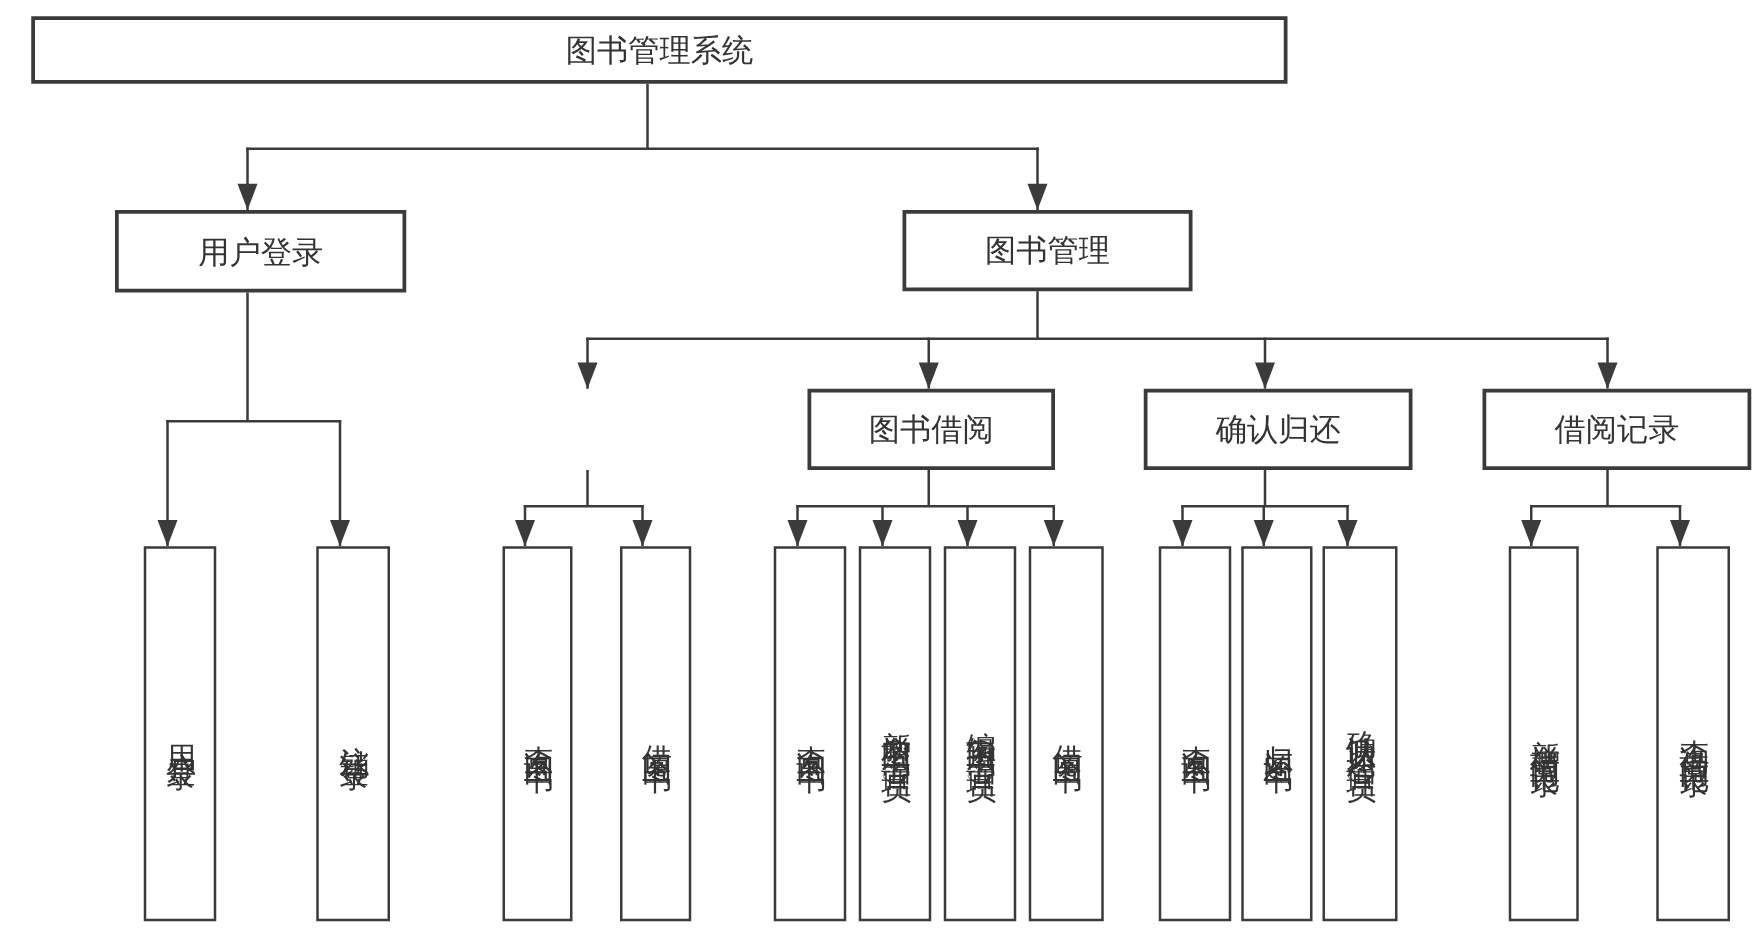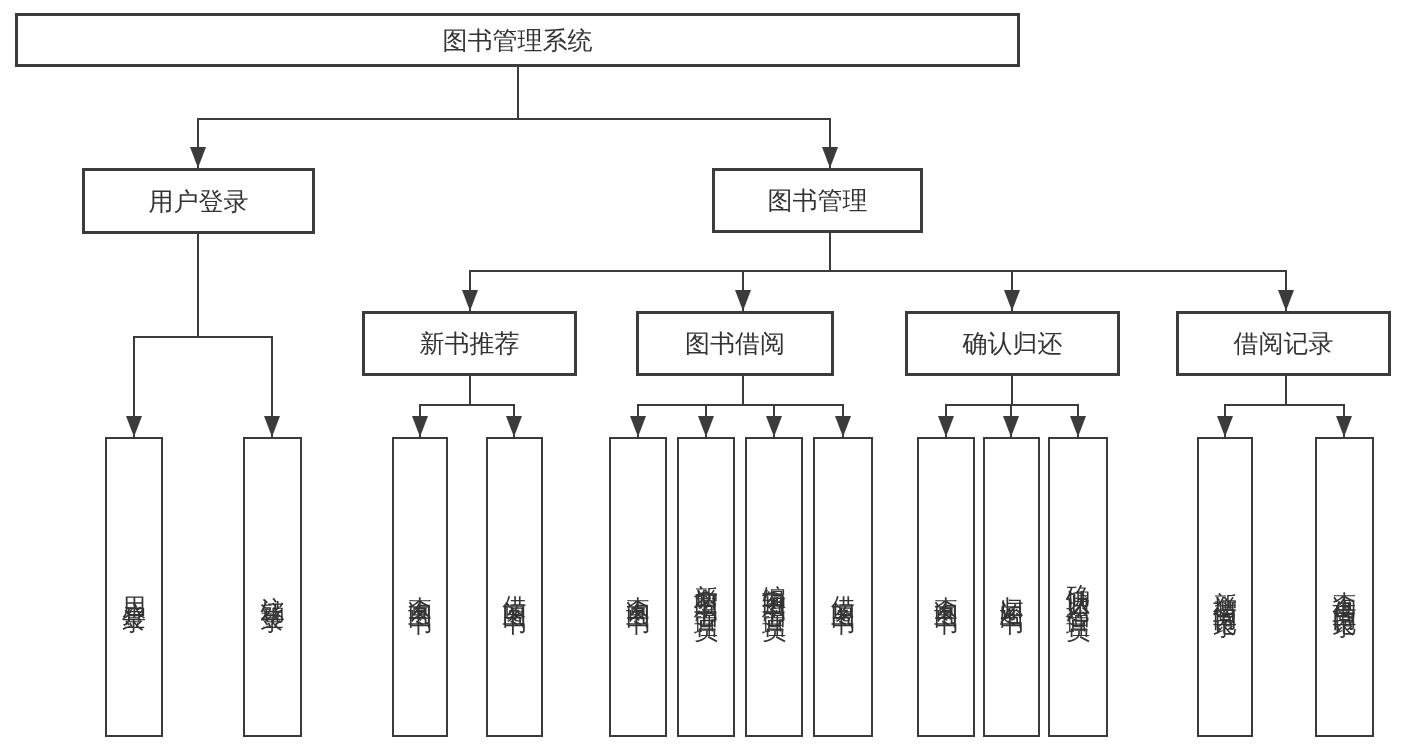--- a/index.html
+++ b/index.html
@@ -20,20 +20,21 @@
     position: absolute;
     box-sizing: border-box;
     background: #ffffff;
     border: 3px solid #3b3b3b;
     display: flex;
     align-items: center;
     justify-content: center;
     font-size: 25px;
     color: #333333;
     white-space: nowrap;
+    margin-left: 10px;
   }
   .leaf {
     border-width: 2px;
   }
   .leaf .vtext {
     writing-mode: vertical-rl;
     text-orientation: mixed;
     font-size: 24px;
     letter-spacing: 5px;
     color: #333333;
@@ -82,21 +83,21 @@
   <div class="vline" style="left:517px; top:67px; height:53px;"></div>
   <div class="hline" style="left:197px; top:118px; width:634px;"></div>
   <div class="vline" style="left:197px; top:118px; height:50px;"></div>
   <div class="arrow" style="left:190px; top:147px;"></div>
   <div class="vline" style="left:829px; top:118px; height:50px;"></div>
   <div class="arrow" style="left:822px; top:147px;"></div>
 
   <div class="nbox" style="left:82px; top:168px; width:233px; height:66px;">
     <span>用户登录</span>
   </div>
-  <div class="nbox" style="left:712px; top:168px; width:211px; height:65px;">
+  <div class="nbox" style="left:712px; top:168px; width:232px; height:65px;">
     <span>图书管理</span>
   </div>
 
   <div class="vline" style="left:197px; top:234px; height:102px;"></div>
   <div class="hline" style="left:133px; top:336px; width:140px;"></div>
   <div class="vline" style="left:133px; top:336px; height:101px;"></div>
   <div class="arrow" style="left:126px; top:416px;"></div>
   <div class="vline" style="left:271px; top:336px; height:101px;"></div>
   <div class="arrow" style="left:264px; top:416px;"></div>
 
@@ -104,23 +105,20 @@
   <div class="hline" style="left:469px; top:270px; width:818px;"></div>
   <div class="vline" style="left:469px; top:270px; height:41px;"></div>
   <div class="arrow" style="left:462px; top:290px;"></div>
   <div class="vline" style="left:742px; top:270px; height:41px;"></div>
   <div class="arrow" style="left:735px; top:290px;"></div>
   <div class="vline" style="left:1011px; top:270px; height:41px;"></div>
   <div class="arrow" style="left:1004px; top:290px;"></div>
   <div class="vline" style="left:1285px; top:270px; height:41px;"></div>
   <div class="arrow" style="left:1278px; top:290px;"></div>
 
-  <div class="nbox" style="left:362px; top:311px; width:215px; height:65px;">
-    <span>新书推荐</span>
-  </div>
   <div class="nbox" style="left:636px; top:311px; width:198px; height:65px;">
     <span>图书借阅</span>
   </div>
   <div class="nbox" style="left:905px; top:311px; width:215px; height:65px;">
     <span>确认归还</span>
   </div>
   <div class="nbox" style="left:1176px; top:311px; width:215px; height:65px;">
     <span>借阅记录</span>
   </div>
 

